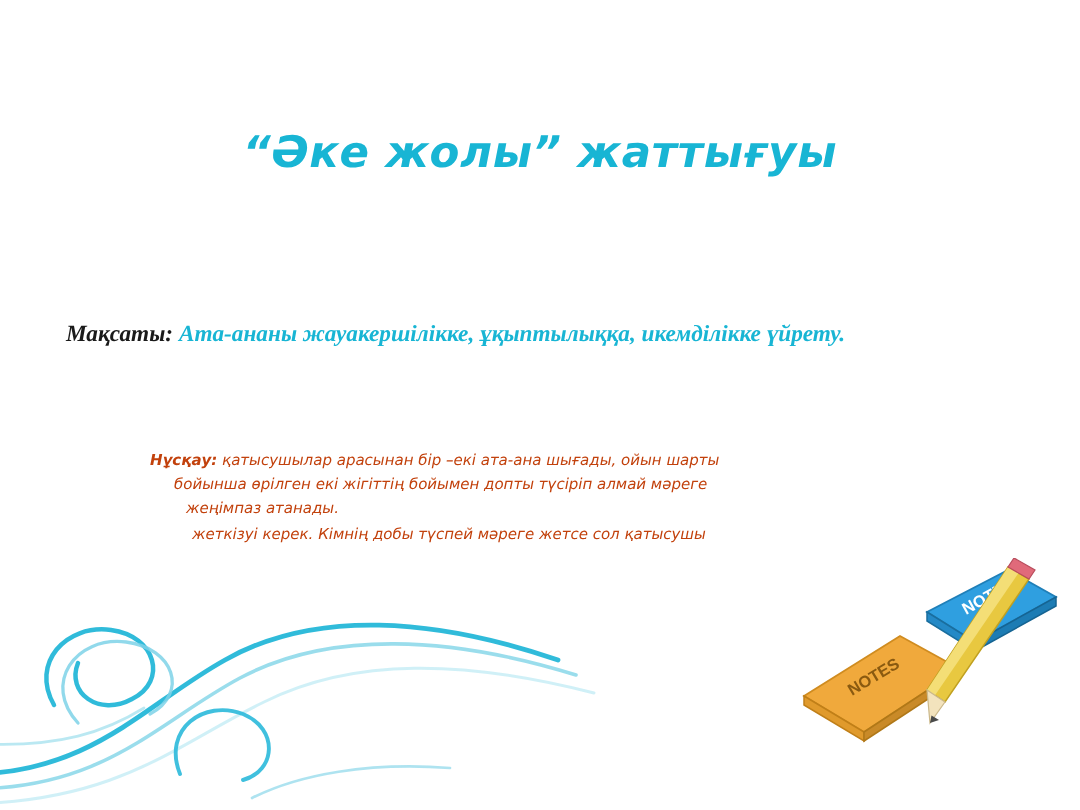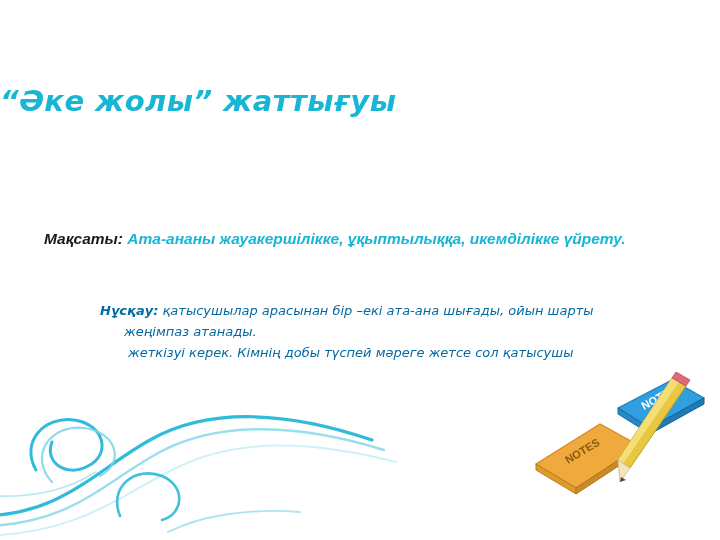--- a/index.html
+++ b/index.html
@@ -28,59 +28,59 @@
     width: 420px;
     height: 220px;
     pointer-events: none;
   }
   
   .title {
     position: absolute;
     left: 0;
     top: 84px;
     width: 720px;
-    text-align: left;
+    text-align: center;
     font-family: "DejaVu Sans", sans-serif;
     font-style: italic;
     font-weight: bold;
     font-size: 29px;
     letter-spacing: 0.5px;
     color: #18b5d4;
     white-space: nowrap;
   }
   
   .goal {
     position: absolute;
     left: 44px;
-    top: 227px;
+    top: 211px;
     width: 600px;
-    font-family: Liberation Sans, sans-serif;
+    font-family: Liberation Serif, serif;
     font-size: 15.5px;
     line-height: 1.5;
   }
   .goal .lbl {
     font-style: italic;
     font-weight: bold;
     color: #1a1a1a;
   }
   .goal .val {
     font-style: italic;
     font-weight: bold;
     color: #18b5d4;
   }
   
   .instr {
     position: absolute;
     left: 100px;
     top: 300px;
     width: 600px;
     font-family: "DejaVu Sans", sans-serif;
-    font-size: 13px;
+    font-size: 10px;
     line-height: 1.62;
-    color: #0369a1;
+    color: #c2410c;
   }
   .instr .lbl {
     font-style: italic;
     font-weight: bold;
   }
   .instr .body {
     font-style: italic;
   }
   .instr .l2 { display: block; padding-left: 16px; }
   .instr .l3 { display: block; padding-left: 28px; }
@@ -127,20 +127,21 @@
   <div class="title">“Әке жолы” жаттығуы</div>
 
   <div class="goal">
     <span class="lbl">Мақсаты:</span>
     <span class="val">Ата-ананы жауакершілікке, ұқыптылыққа, икемділікке  үйрету.</span>
   </div>
 
   <div class="instr">
     <span class="lbl">Нұсқау:</span>
     <span class="body">қатысушылар  арасынан бір –екі ата-ана шығады, ойын шарты</span>
+    <span class="body l2">бойынша     өрілген екі жігіттің бойымен допты түсіріп алмай мәреге</span>
     <span class="body l4">жеңімпаз атанады.</span>
     <span class="body l3">жеткізуі керек. Кімнің добы  түспей мәреге жетсе  сол қатысушы</span>
   </div>
 
   <svg class="clipart" viewBox="0 0 190 130" xmlns="http://www.w3.org/2000/svg">
 
     <g>
       <polygon points="14,92 78,52 118,74 54,116" fill="#f0a93c" stroke="#d08c20" stroke-width="1.2"></polygon>
       <polygon points="14,92 54,116 54,122 14,98" fill="#e09a2c" stroke="#c07f18" stroke-width="1"></polygon>
       <polygon points="54,116 118,74 118,80 54,122" fill="#c98a28" stroke="#b07818" stroke-width="1"></polygon>

